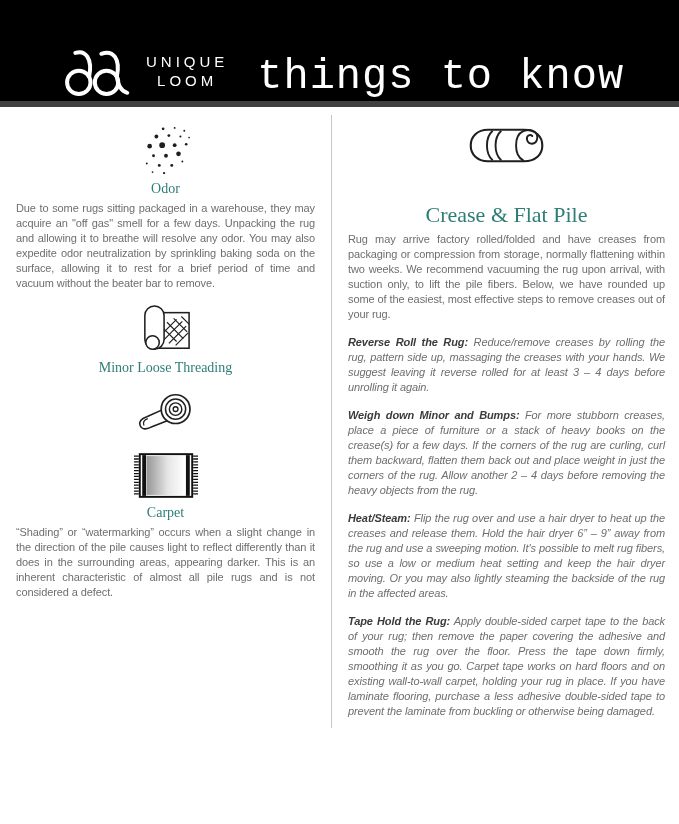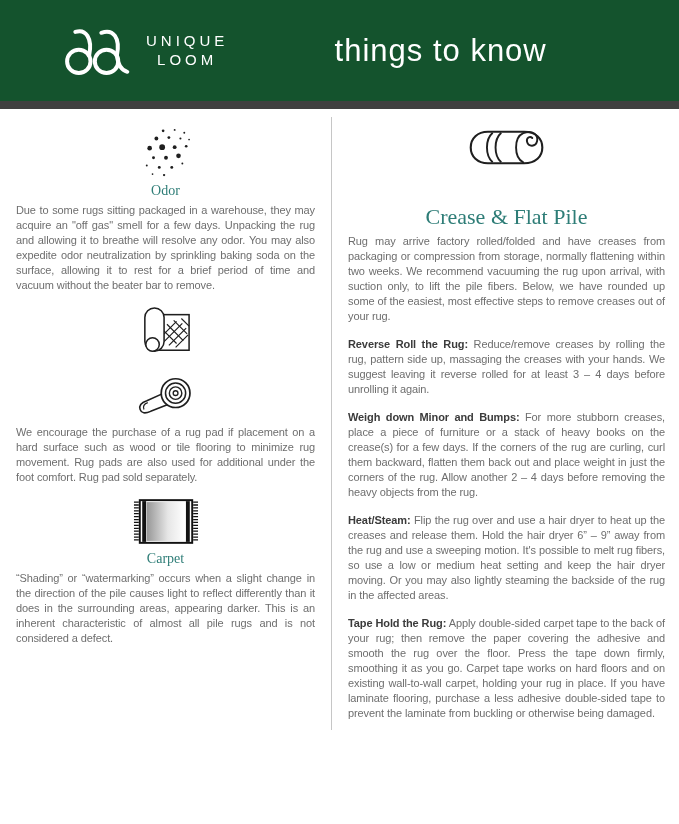--- a/index.html
+++ b/index.html
@@ -4,33 +4,33 @@
 <style>
   html,body { margin:0; padding:0; background:#ffffff; }
   .page {
     width:679px; height:824px; overflow:hidden; position:relative;
     background:#ffffff;
     font-family:"Liberation Sans", sans-serif;
   }
 
   
   .header {
-    height:101px; background:#14532d; display:flex; align-items:center;
-    border-bottom:8px solid #404040;
+    height:101px; background:#000000; display:flex; align-items:flex-end;
+    border-bottom:6px solid #404040;
   }
   .logo-wrap { display:flex; align-items:center; margin-left:58px; }
   .logo-glyph { width:78px; height:58px; }
   .brand-text {
     color:#ffffff; font-size:15px; letter-spacing:4px; line-height:1.25;
     margin-left:10px; font-weight:400; text-align:center;
   }
   .header-title {
     flex:1; text-align:center; color:#ffffff;
-    font-family:Liberation Sans, sans-serif;
-    font-size:31px; padding-right:26px; letter-spacing:1px;
+    font-family:Liberation Mono, monospace;
+    font-size:42px; padding-right:26px; letter-spacing:1px;
   }
 
   
   .content { display:flex; padding:18px 14px 4px 16px; position:relative; }
   .divider {
     position:absolute; left:331px; top:8px; bottom:8px; width:1px;
     background:#c6c6c6;
   }
   .col { box-sizing:border-box; }
   .col-left  { width:315px; padding-right:16px; }
@@ -44,21 +44,21 @@
     font-family:"Liberation Serif", serif;
     color:#2e7d77; font-size:14px; text-align:center;
     margin:2px 0 4px 0; font-weight:400;
   }
   .col-right .section-heading { font-size:22px;margin-top:31px; }
 
   .body-text {
     color:#6e6e6e; font-size:11px; line-height:15px;
     text-align:justify; margin:0; letter-spacing:-0.1px;
   }
-  .tip { margin:0 0 13px 0; }
+  .tip { margin:0 0 13px 0;font-style:italic; }
   .tip strong { color:#3b3b3b; font-weight:bold; }
 
   .ic-stroke { fill:none; stroke:#1f1f1f; }
   .ic-fillw  { fill:#ffffff; stroke:#1f1f1f; }
 </style>
 </head>
 <body>
 
 <div class="page">
 
@@ -122,34 +122,34 @@
           <svg width="58" height="50" viewBox="0 0 60 52">
             <rect class="ic-fillw" x="21" y="9" width="33" height="37" stroke-width="1.6"></rect>
             <g class="ic-stroke" stroke-width="1.2">
               <path d="M26 31 L41 16 M28 37 L47 18 M33 41 L51 23 M40 43 L53 30"></path>
               <path d="M27 25 L41 39 M31 19 L48 36 M38 15 L52 29 M46 13 L54 21"></path>
             </g>
             <rect class="ic-fillw" x="8" y="2" width="20" height="45" rx="10" stroke-width="1.6"></rect>
             <circle class="ic-fillw" cx="16" cy="40" r="7" stroke-width="1.6"></circle>
           </svg>
         </div>
+        <h2 class="section-heading">Minor Loose Threading</h2>
       </div>
 
       <div class="section">
         <div class="icon-box">
           <svg width="62" height="46" viewBox="0 0 64 48">
             <path class="ic-fillw" stroke-width="1.6" stroke-linejoin="round" d="M32 20 L12 29 Q3 32 5 38 Q7 44 16 40 L36 32 Z"></path>
             <path class="ic-stroke" stroke-width="1.3" d="M13 31 Q7 33 9 38"></path>
             <circle class="ic-fillw" cx="42" cy="21" r="15" stroke-width="1.8"></circle>
             <circle class="ic-stroke" cx="42" cy="21" r="10.5" stroke-width="1.6"></circle>
             <circle class="ic-stroke" cx="42" cy="21" r="6.5" stroke-width="1.5"></circle>
             <circle class="ic-stroke" cx="42" cy="21" r="2.5" stroke-width="1.4"></circle>
           </svg>
         </div>
-        <p class="body-text">We encourage the purchase of a rug pad if placement on a hard surface such as wood or tile flooring to minimize rug movement. Rug pads are also used for additional under the foot comfort. Rug pad sold separately.</p>
       </div>
 
       <div class="section">
         <div class="icon-box">
           <svg width="66" height="47" viewBox="0 0 68 48">
             <defs>
               <linearGradient id="shgrad" x1="0" y1="0" x2="1" y2="0">
                 <stop offset="0" stop-color="#969696"></stop>
                 <stop offset="0.55" stop-color="#e6e6e6"></stop>
                 <stop offset="1" stop-color="#ffffff"></stop>

